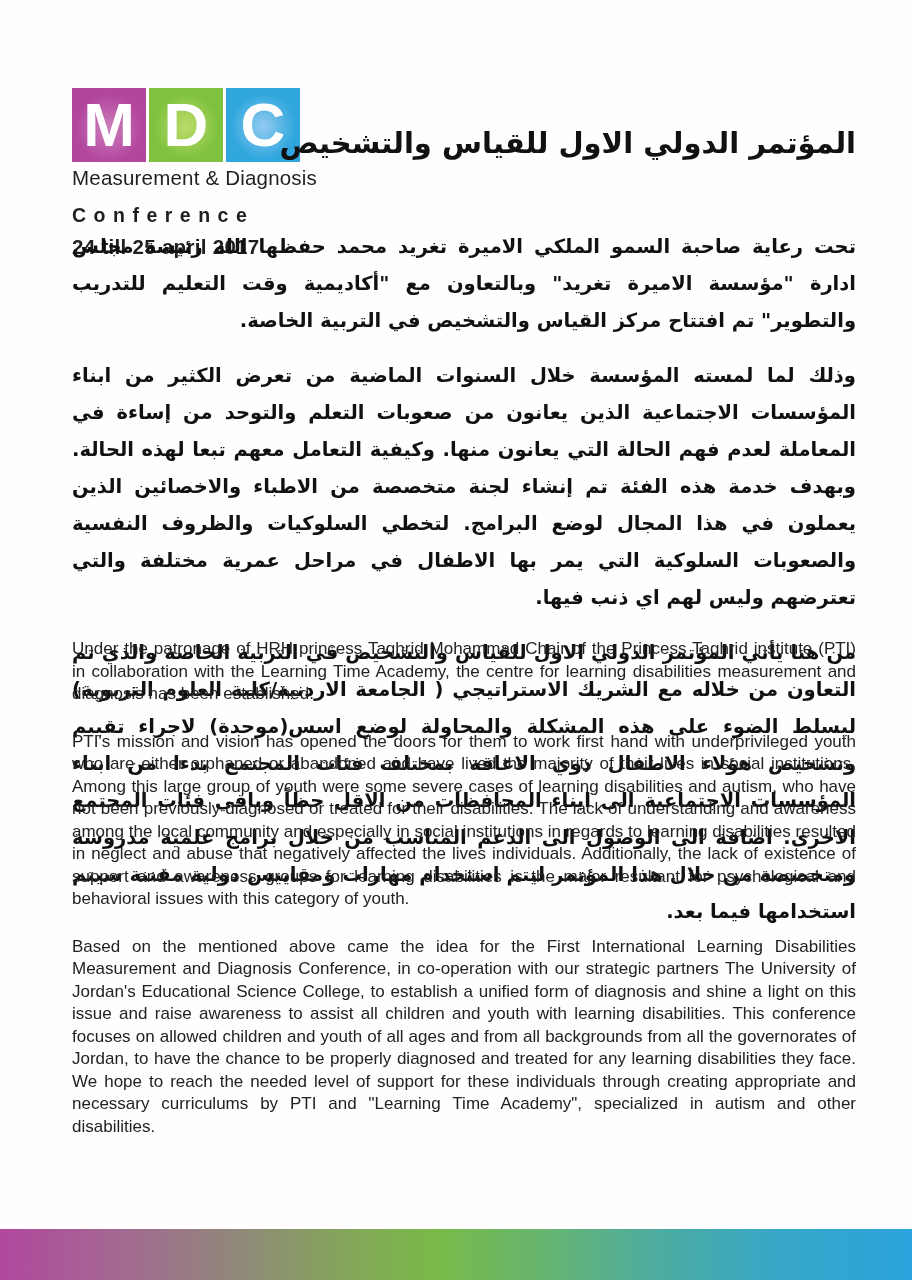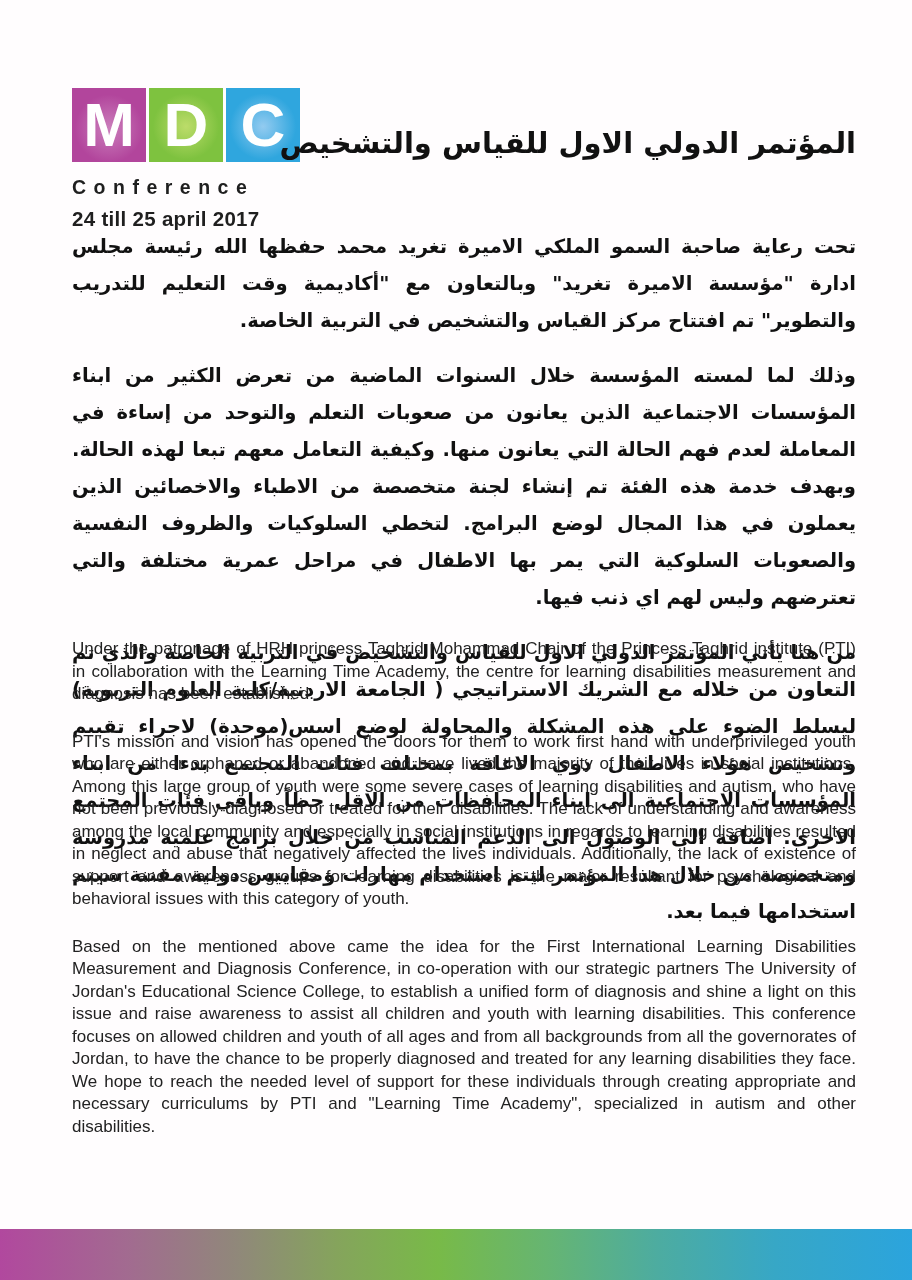--- a/index.html
+++ b/index.html
@@ -76,20 +76,21 @@
 <body>
 
 <div class="page">
 
   <div class="logo-block">
     <div class="logo-squares">
       <div class="logo-sq sq-m">M</div>
       <div class="logo-sq sq-d">D</div>
       <div class="logo-sq sq-c">C</div>
     </div>
+    <div class="logo-line1">Measurement &amp; Diagnosis</div>
     <div class="logo-line2">Conference</div>
     <div class="logo-line3">24 till 25 april 2017</div>
   </div>
 
   <div class="arabic-title">المؤتمر الدولي الاول للقياس والتشخيص</div>
 
   <div class="arabic-body">
     <p>تحت رعاية صاحبة السمو الملكي الاميرة تغريد محمد حفظها الله رئيسة مجلس ادارة "مؤسسة الاميرة تغريد" وبالتعاون مع "أكاديمية وقت التعليم للتدريب والتطوير" تم افتتاح مركز القياس والتشخيص في التربية الخاصة.</p>
     <p>وذلك لما لمسته المؤسسة خلال السنوات الماضية من تعرض الكثير من ابناء المؤسسات الاجتماعية الذين يعانون من صعوبات التعلم والتوحد من إساءة في المعاملة  لعدم فهم الحالة التي يعانون منها. وكيفية التعامل معهم تبعا لهذه الحالة. وبهدف خدمة هذه الفئة تم إنشاء لجنة متخصصة من الاطباء والاخصائين الذين يعملون في هذا المجال لوضع البرامج. لتخطي السلوكيات والظروف النفسية  والصعوبات السلوكية التي يمر بها الاطفال في مراحل عمرية مختلفة والتي تعترضهم وليس لهم اي ذنب فيها.</p>
     <p>من هنا يأتي المؤتمر الدولي الاول للقياس والتشخيص في التربية الخاصة والذي تم التعاون من خلاله مع الشريك الاستراتيجي ( الجامعة الاردنية/كلية العلوم التربوية) ليسلط الضوء على هذه المشكلة والمحاولة لوضع اسس(موحدة) لاجراء تقييم وتشخيص هؤلاء الاطفال ذوي الاعاقة بمختلف فئات المجتمع  بدءا من ابناء المؤسسات الاجتماعية الى ابناء المحافظات من الاقل حظاً وباقي فئات المجتمع الاخرى. اضافة الى الوصول الى الدعم المناسب من خلال برامج علمية  مدروسة ومتخصصة من خلال هذا المؤتمر ليتم استخدام مهارات ومقاييس دولية مقننة سيتم استخدامها فيما بعد.</p>

